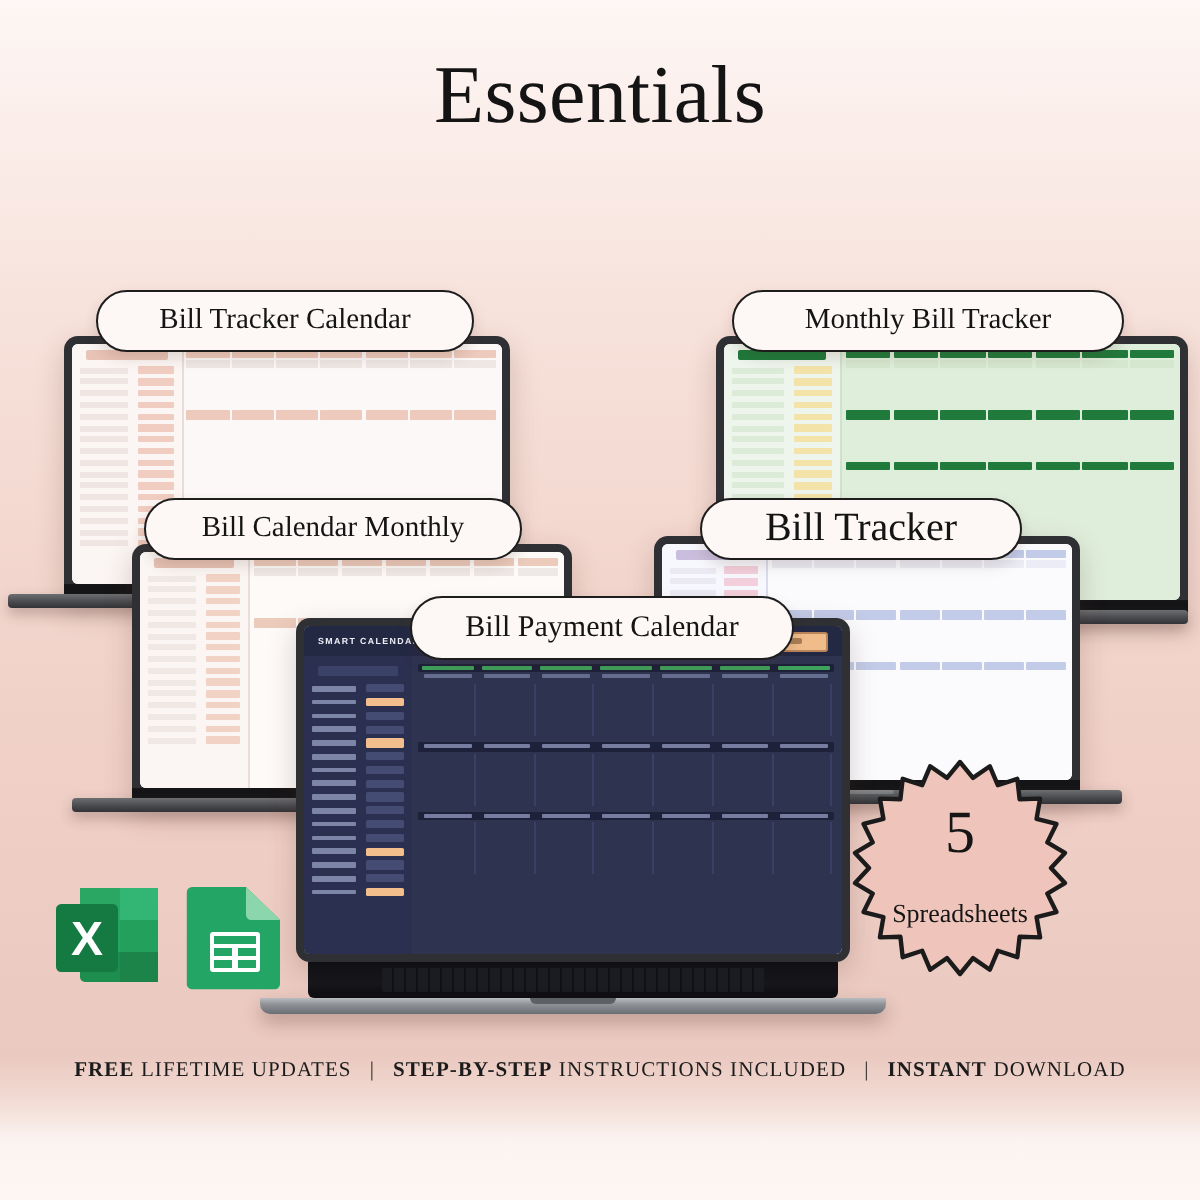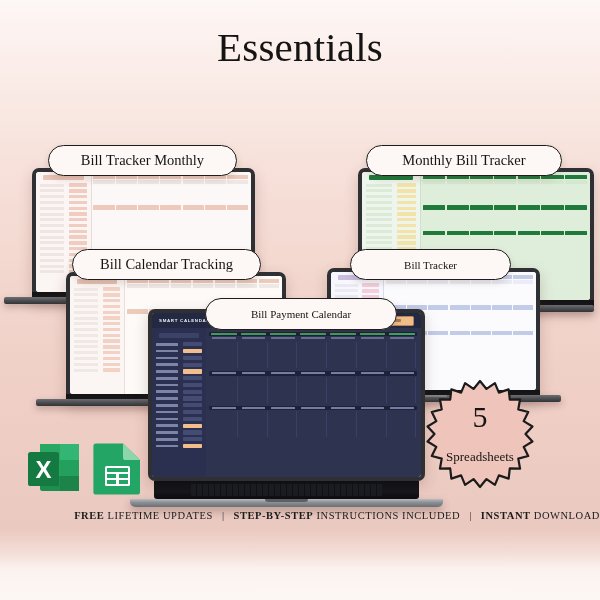--- a/index.html
+++ b/index.html
@@ -201,21 +201,21 @@
   .seal .num{font-size:30px;line-height:28px;}
   .seal .lbl{font-size:13px;line-height:16px;margin-top:18px;}
 
   
   .appicons{position:absolute;left:26px;top:440px;display:flex;gap:11px;align-items:center;}
   .icon-excel{position:relative;width:55px;height:55px;}
   .icon-sheets{position:relative;width:52px;height:55px;}
 
   
   .footer-line{
-    position:absolute;left:0;right:0;top:510px;text-align:right;
+    position:absolute;left:0;right:0;top:530px;text-align:center;
     font-family:"Liberation Serif", serif;
     font-size:10.5px;color:#1b1b1b;letter-spacing:.55px;
   }
   .footer-line b{font-weight:700;}
   .footer-line .sep{display:inline-block;padding:0 9px;color:#2b2b2b;}
 
   .bottom-bar{
     position:absolute;left:0;right:0;bottom:0;height:44px;
     background:#fbf3f0;
     display:flex;align-items:center;justify-content:center;
@@ -888,36 +888,36 @@
     </div>
     <div class="mac-deck" style="left:6px;width:265px;height:18px;top:172px;">
       <div class="mac-kb"></div>
     </div>
     <div class="mac-base" style="left:-18px;width:313px;top:190px;">
       <div class="mac-notch"></div>
     </div>
   </div>
 
   <div class="pill" style="left:48px;top:145px;width:187px;height:29px;font-size:14.5px;">
-    <span>Bill Tracker Monthly</span>
+    <span>Bill Tracker Calendar</span>
   </div>
 
   <div class="pill" style="left:366px;top:145px;width:194px;height:29px;font-size:14.5px;">
     <span>Monthly Bill Tracker</span>
   </div>
 
   <div class="pill" style="left:72px;top:249px;width:187px;height:29px;font-size:14.5px;">
-    <span>Bill Calendar Tracking</span>
-  </div>
-
-  <div class="pill" style="left:350px;top:249px;width:159px;height:29px;font-size:11px;">
+    <span>Bill Calendar Monthly</span>
+  </div>
+
+  <div class="pill" style="left:350px;top:249px;width:159px;height:29px;font-size:20px;">
     <span>Bill Tracker</span>
   </div>
 
-  <div class="pill" style="left:205px;top:298px;width:190px;height:30px;font-size:11px;">
+  <div class="pill" style="left:205px;top:298px;width:190px;height:30px;font-size:15px;">
     <span>Bill Payment Calendar</span>
   </div>
 
   <div class="seal">
     <svg width="112" height="112" viewBox="0 0 112 112">
       <polygon id="burst" points="56.00,3.00 62.48,10.96 70.93,5.15 74.90,14.61 84.65,11.41 85.80,21.61 96.05,21.29 94.28,31.40 104.21,33.98 99.66,43.18 108.46,48.46 101.50,56.00 108.46,63.54 99.66,68.82 104.21,78.02 94.28,80.60 96.05,90.71 85.80,90.39 84.65,100.59 74.90,97.39 70.93,106.85 62.48,101.04 56.00,109.00 49.52,101.04 41.07,106.85 37.10,97.39 27.35,100.59 26.20,90.39 15.95,90.71 17.72,80.60 7.79,78.02 12.34,68.82 3.54,63.54 10.50,56.00 3.54,48.46 12.34,43.18 7.79,33.98 17.72,31.40 15.95,21.29 26.20,21.61 27.35,11.41 37.10,14.61 41.07,5.15 49.52,10.96" fill="#efc5bb" stroke="#1b1b1b" stroke-width="2.2" stroke-linejoin="round"></polygon>
     </svg>
     <div class="seal-text">
       <div class="num">5</div>
       <div class="lbl">Spreadsheets</div>

